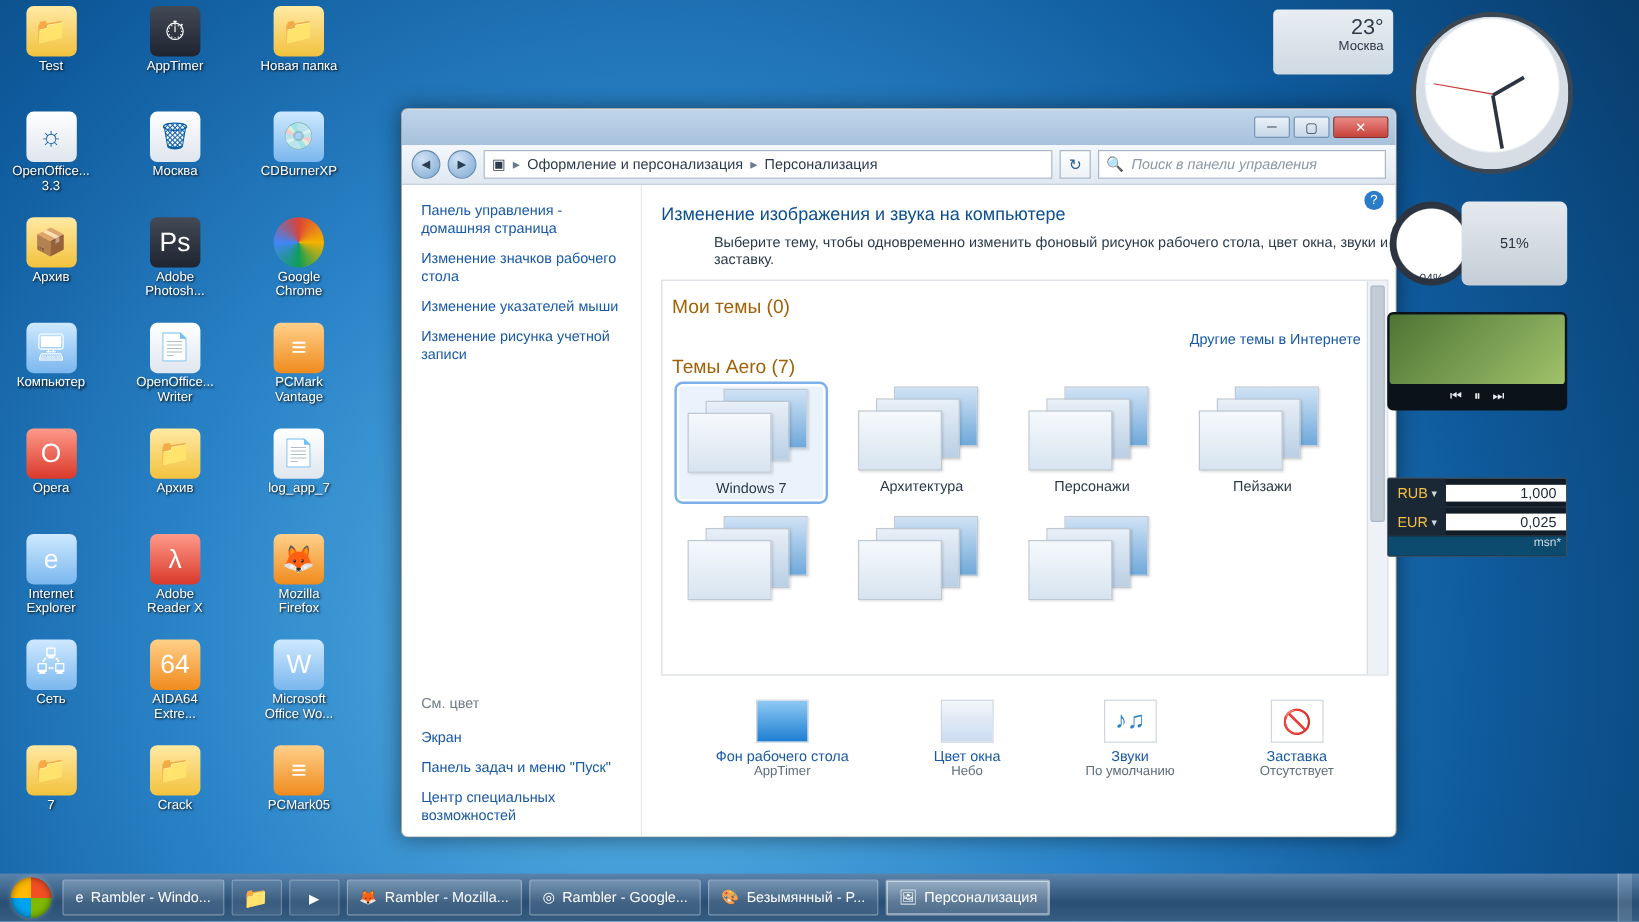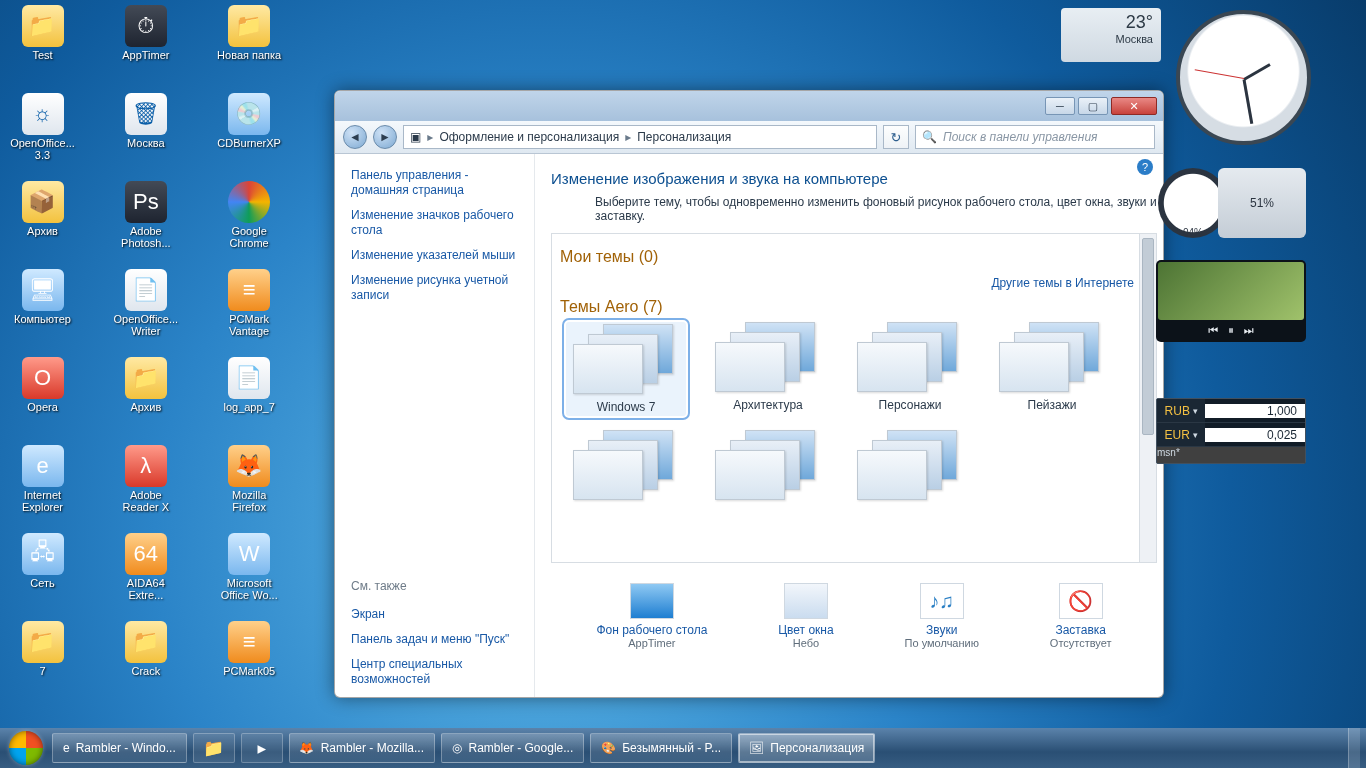--- a/index.html
+++ b/index.html
@@ -104,21 +104,21 @@
   .hand.s { width:50px; height:1px; background:#c33; transform:rotate(190deg);}
   .meter1 { right:138px; top:168px; width:70px; height:70px; border-radius:50%; background:radial-gradient(circle,#fff 0 58%, #2b3440 60% 100%); display:flex; align-items:flex-end; justify-content:center; font-size:10px; color:#2b3440;text-align:right;}
   .meter2 { right:60px; top:168px; width:88px; height:70px; border-radius:6px; background:linear-gradient(#e5eaef,#c4cdd6); display:flex; align-items:center; justify-content:center; font-size:12px; color:#2b3440;}
   .media { right:60px; top:260px; width:150px; height:82px; background:#0c1219; border-radius:5px; padding:2px; display:flex; flex-direction:column;}
   .media .pic { flex:1; background:linear-gradient(135deg,#4d7434,#a0c26b); border-radius:3px;}
   .media .ctrl { height:20px; display:flex; align-items:center; justify-content:center; gap:10px; color:#e8edf2; font-size:11px;}
   .currency { right:60px; top:398px; width:150px; background:#111c27; border:1px solid #41505f; border-radius:2px; font-size:12px;}
   .currency .row { display:flex; align-items:center; height:24px; border-bottom:1px solid #2a3744;}
   .currency .cur { width:48px; background:#1a2734; color:#f3c043; display:flex; align-items:center; justify-content:center; gap:3px; height:100%;}
   .currency .val { flex:1; background:#fff; color:#1a2734; text-align:right; padding-right:8px;}
-  .currency .driver { height:16px; background:#404040; color:#cfd9e2; text-align:left; font-size:10px; padding-right:4px;}
+  .currency .driver { height:16px; background:#0c4a6e; color:#cfd9e2; text-align:right; font-size:10px; padding-right:4px;}
 
   
   .taskbar { position:absolute; left:0; right:0; bottom:0; height:40px; background:linear-gradient(#5b83ab,#2a4f74 60%,#375d82); display:flex; align-items:center; padding:0 6px; gap:6px;}
   .start { width:40px; height:40px; display:flex; align-items:center; justify-content:center; cursor:pointer;}
   .orb { width:34px; height:34px; border-radius:50%; background:conic-gradient(#f25022 0 25%, #7fba00 0 50%, #00a4ef 0 75%, #ffb900 0 100%); box-shadow:inset 0 0 6px rgba(0,0,0,.5), 0 0 4px rgba(255,255,255,.3);}
   .pin { width:42px; height:30px; background:rgba(255,255,255,.08); border:1px solid rgba(255,255,255,.25); border-radius:2px; display:flex; align-items:center; justify-content:center; font-size:17px; cursor:pointer;}
   .task { height:30px; padding:0 10px; background:linear-gradient(rgba(255,255,255,.22),rgba(255,255,255,.05)); border:1px solid rgba(255,255,255,.3); border-radius:2px; display:flex; align-items:center; gap:6px; font-size:12px; cursor:pointer; max-width:152px; overflow:hidden; white-space:nowrap;}
   .task.active { background:linear-gradient(rgba(255,255,255,.4),rgba(255,255,255,.15)); box-shadow:inset 0 0 0 1px rgba(255,255,255,.5);}
   .tb-spacer { flex:1;}
   .tray { display:flex; align-items:center; gap:8px; font-size:12px;}
@@ -252,21 +252,21 @@
     </div>
   </div>
   <div class="help-icon">?</div>
   <div class="win-body">
     <div class="sidebar" id="sidebar">
         <a>Панель управления - домашняя страница</a>
         <a>Изменение значков рабочего стола</a>
         <a>Изменение указателей мыши</a>
         <a>Изменение рисунка учетной записи</a>
         <div class="sep"></div>
-        <div class="muted">См. также</div>
+        <div class="muted">См. цвет</div>
         <a>Экран</a>
         <a>Панель задач и меню "Пуск"</a>
         <a>Центр специальных возможностей</a>
       </div>
     <div class="content">
       <h1>Изменение изображения и звука на компьютере</h1>
       <div class="sub">Выберите тему, чтобы одновременно изменить фоновый рисунок рабочего стола, цвет окна, звуки и заставку.</div>
       <div class="themes-box">
         <div class="scroll">
             <div class="thumb"></div>

